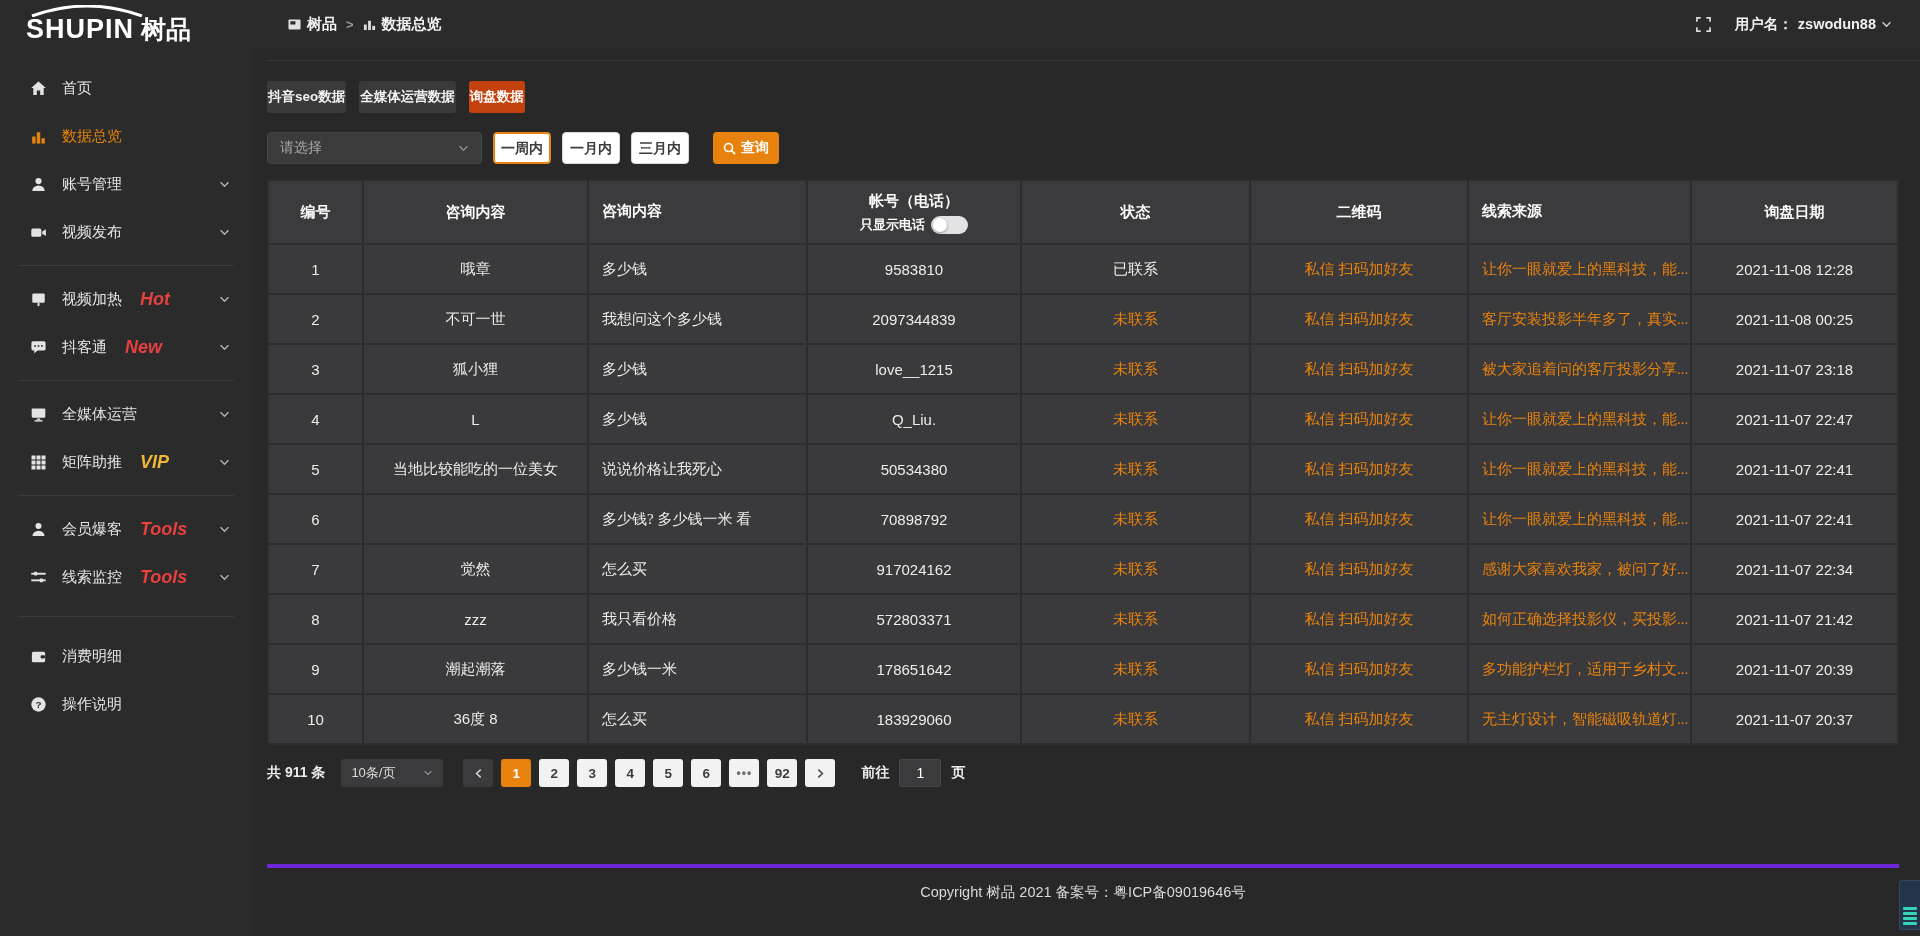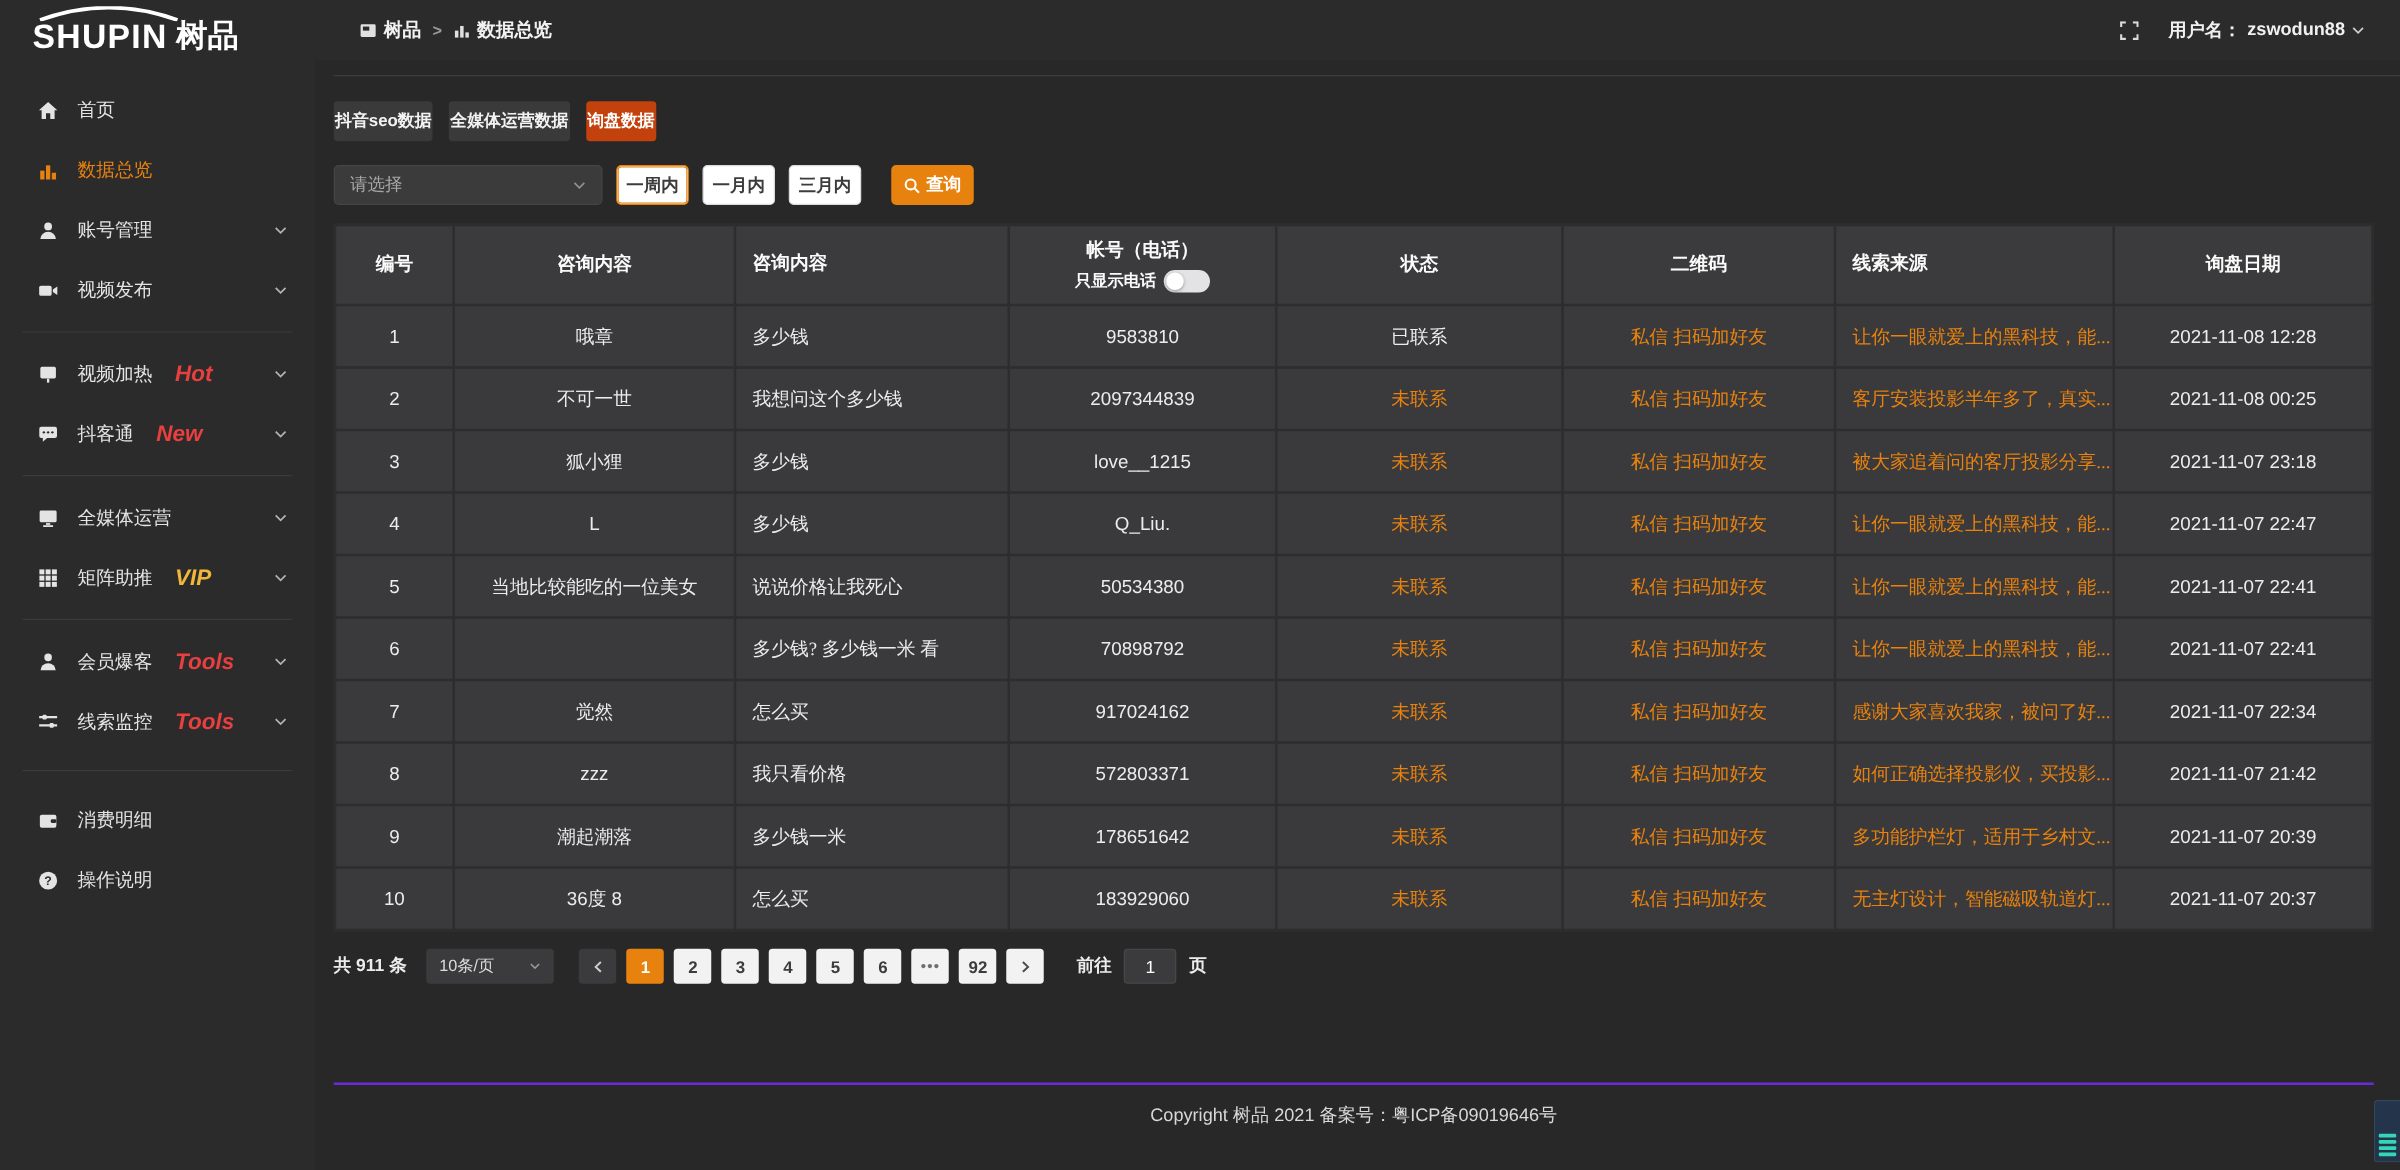--- a/index.html
+++ b/index.html
@@ -66,21 +66,21 @@
   .size-select { width:102px; height:28px; margin-left:16px; background:#3b3b3d; border-radius:3px; display:flex; align-items:center; justify-content:space-between; padding:0 10px; font-size:13px; color:#dcdcdc; cursor:pointer; }
   .pg-btn { width:30px; height:28px; border-radius:3px; border:none; font-size:13.5px; font-weight:600; display:flex; align-items:center; justify-content:center; cursor:pointer; background:#f2f2f3; color:#3c3c3c; }
   .pg-prev { margin-left:20px; background:#3b3b3d; color:#cfcfcf; }
   .pg-btn + .pg-btn { margin-left:8px; }
   .pg-btn.active { background:#e8820e; color:#fff; }
   .pg-dots { letter-spacing:1px; color:#6f6f6f; font-size:12px; }
   .goto { display:flex; align-items:center; gap:10px; margin-left:26px; font-weight:bold; }
   .goto input { width:42px; height:28px; background:#3b3b3d; border:1px solid #47474a; border-radius:3px; color:#fff; font-size:14px; text-align:center; font-family:inherit; }
 
   
-  .footer { margin-top:auto; border-top:2px solid #6d28d9; padding:15px 0 34px; text-align:center; font-size:14.5px; color:#d8d8d8; }
+  .footer { margin-top:auto; border-top:4px solid #6d28d9; padding:15px 0 34px; text-align:center; font-size:14.5px; color:#d8d8d8; }
 
   
   .corner-widget { position:absolute; right:0; bottom:6px; width:21px; height:50px; background:#24344a; border:1px solid #33475f; border-right:none; border-radius:3px 0 0 3px; padding:4px 3px; display:flex; flex-direction:column; justify-content:flex-end; gap:2px; cursor:pointer; }
   .corner-widget i { display:block; height:3px; background:#35d6b8; border-radius:1px; }
 </style>
 </head>
 <body>
 
 <div class="app">
 

